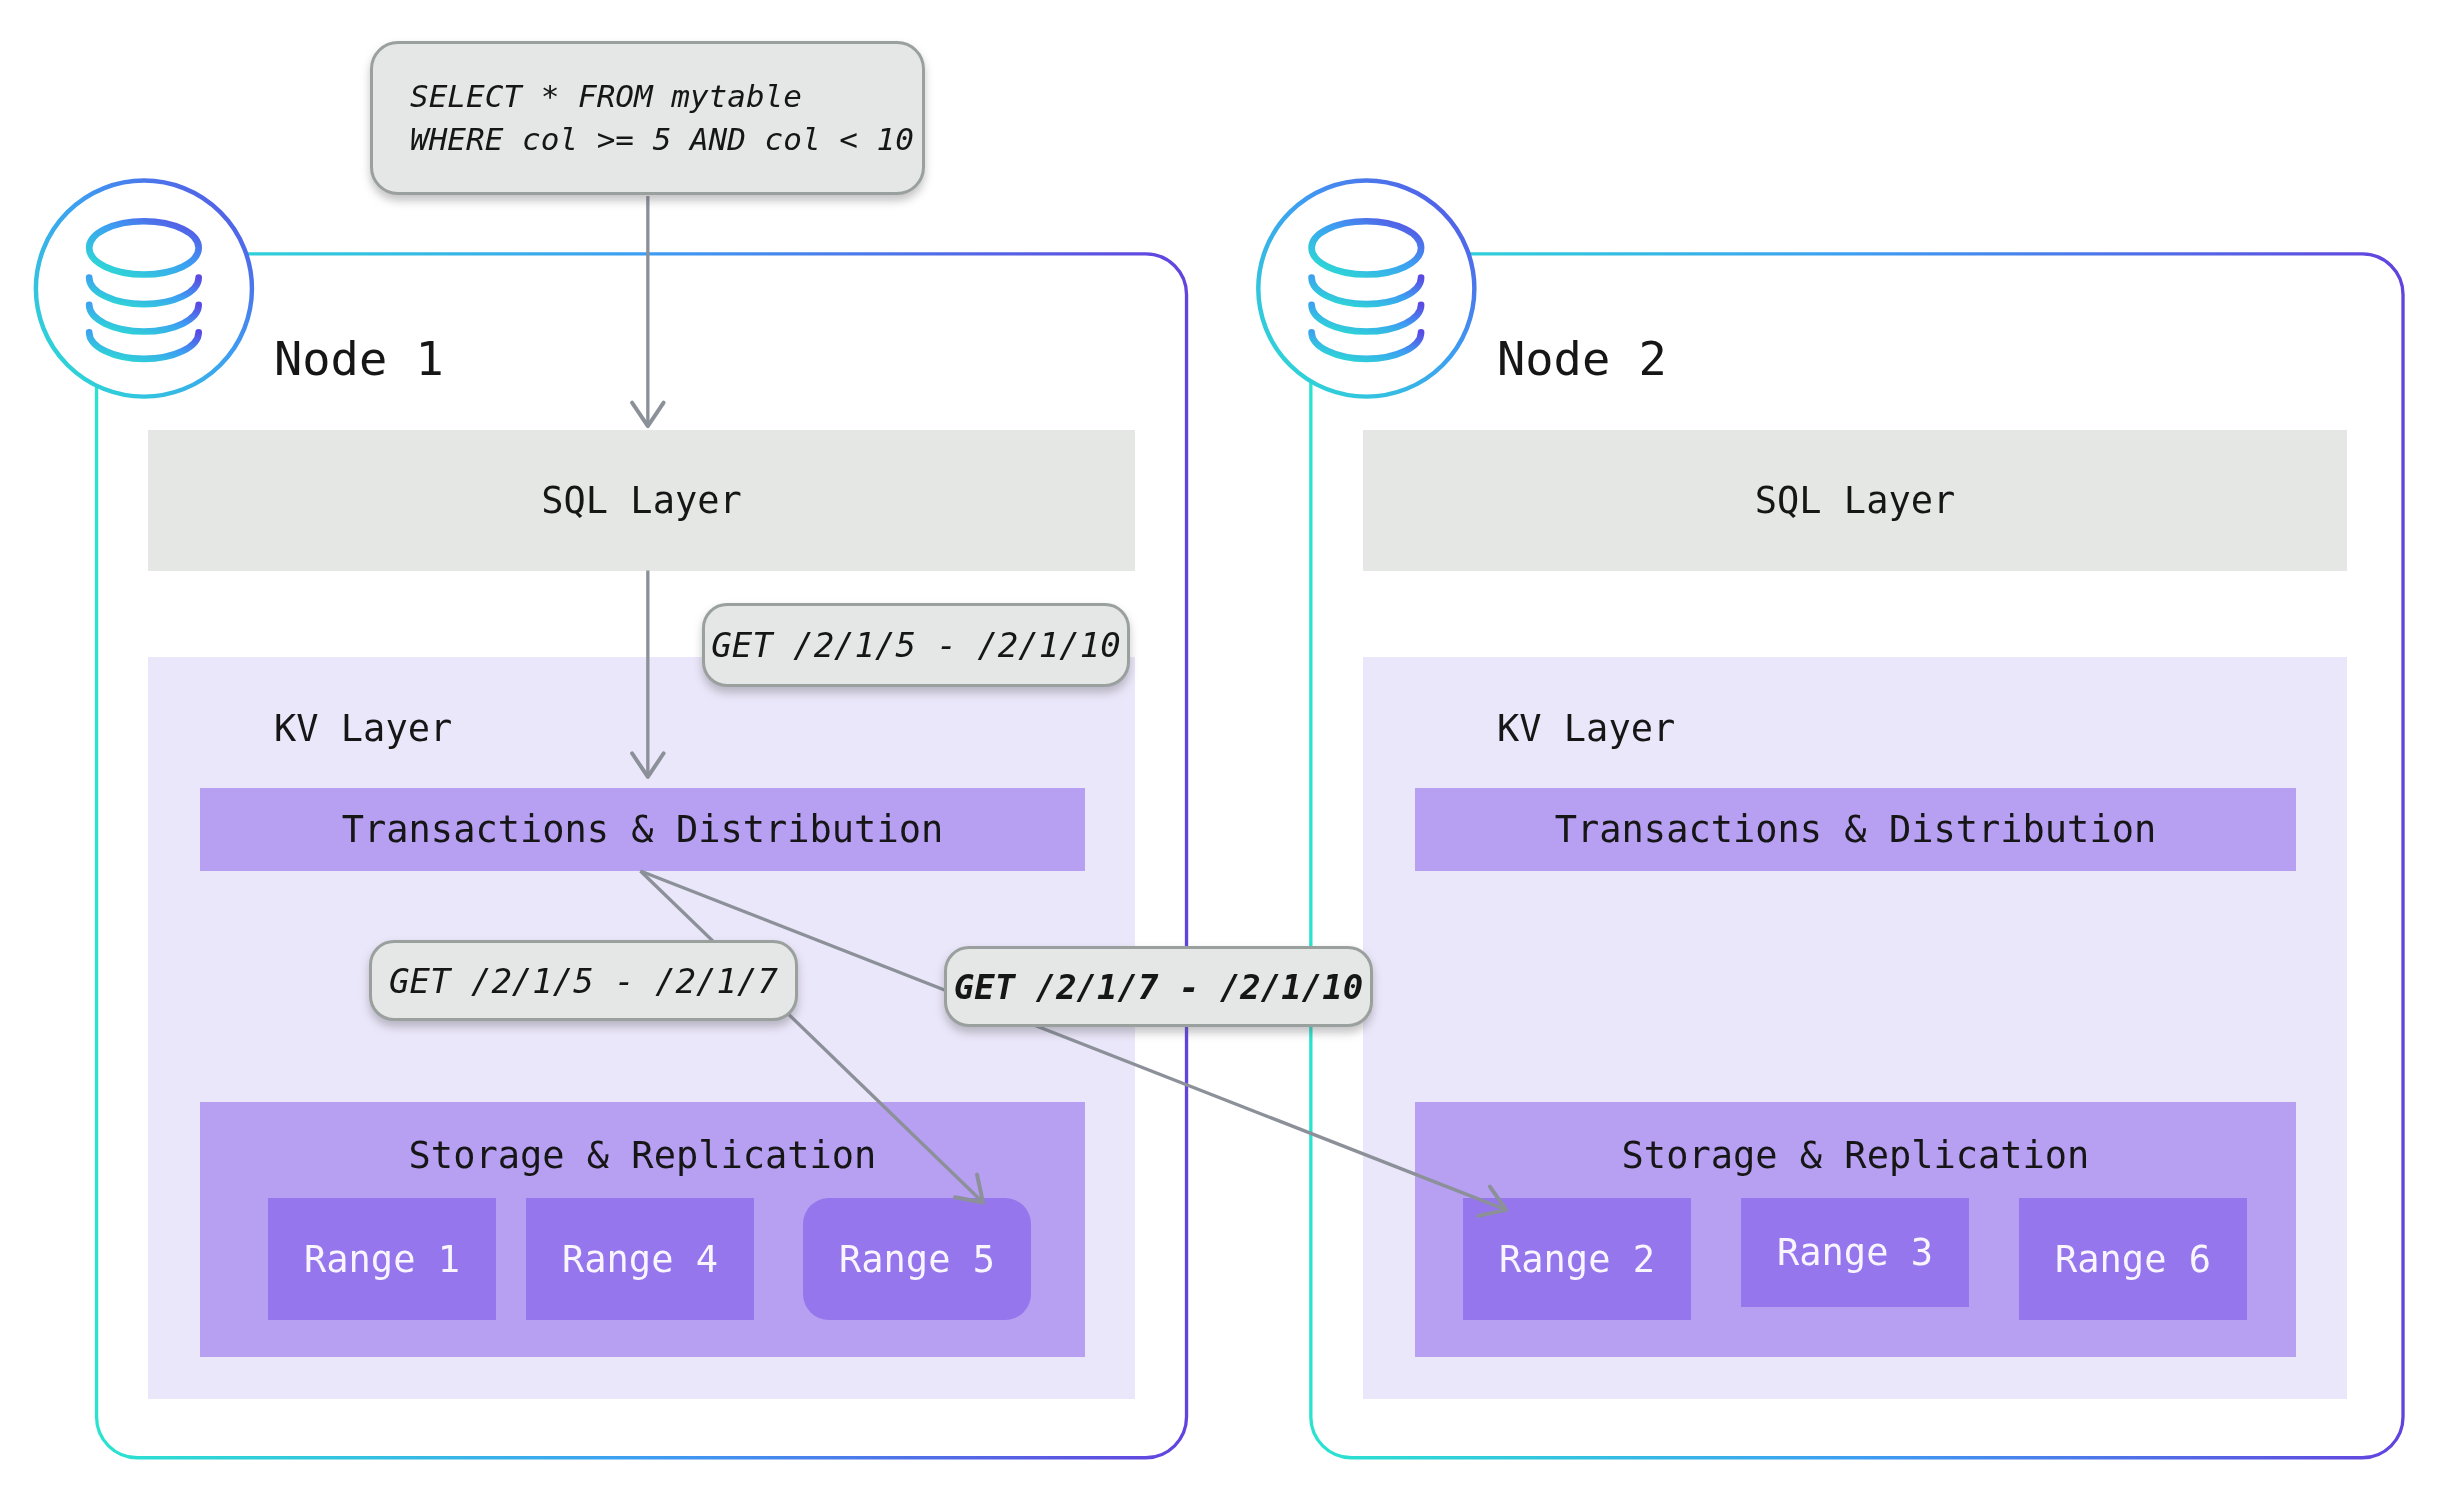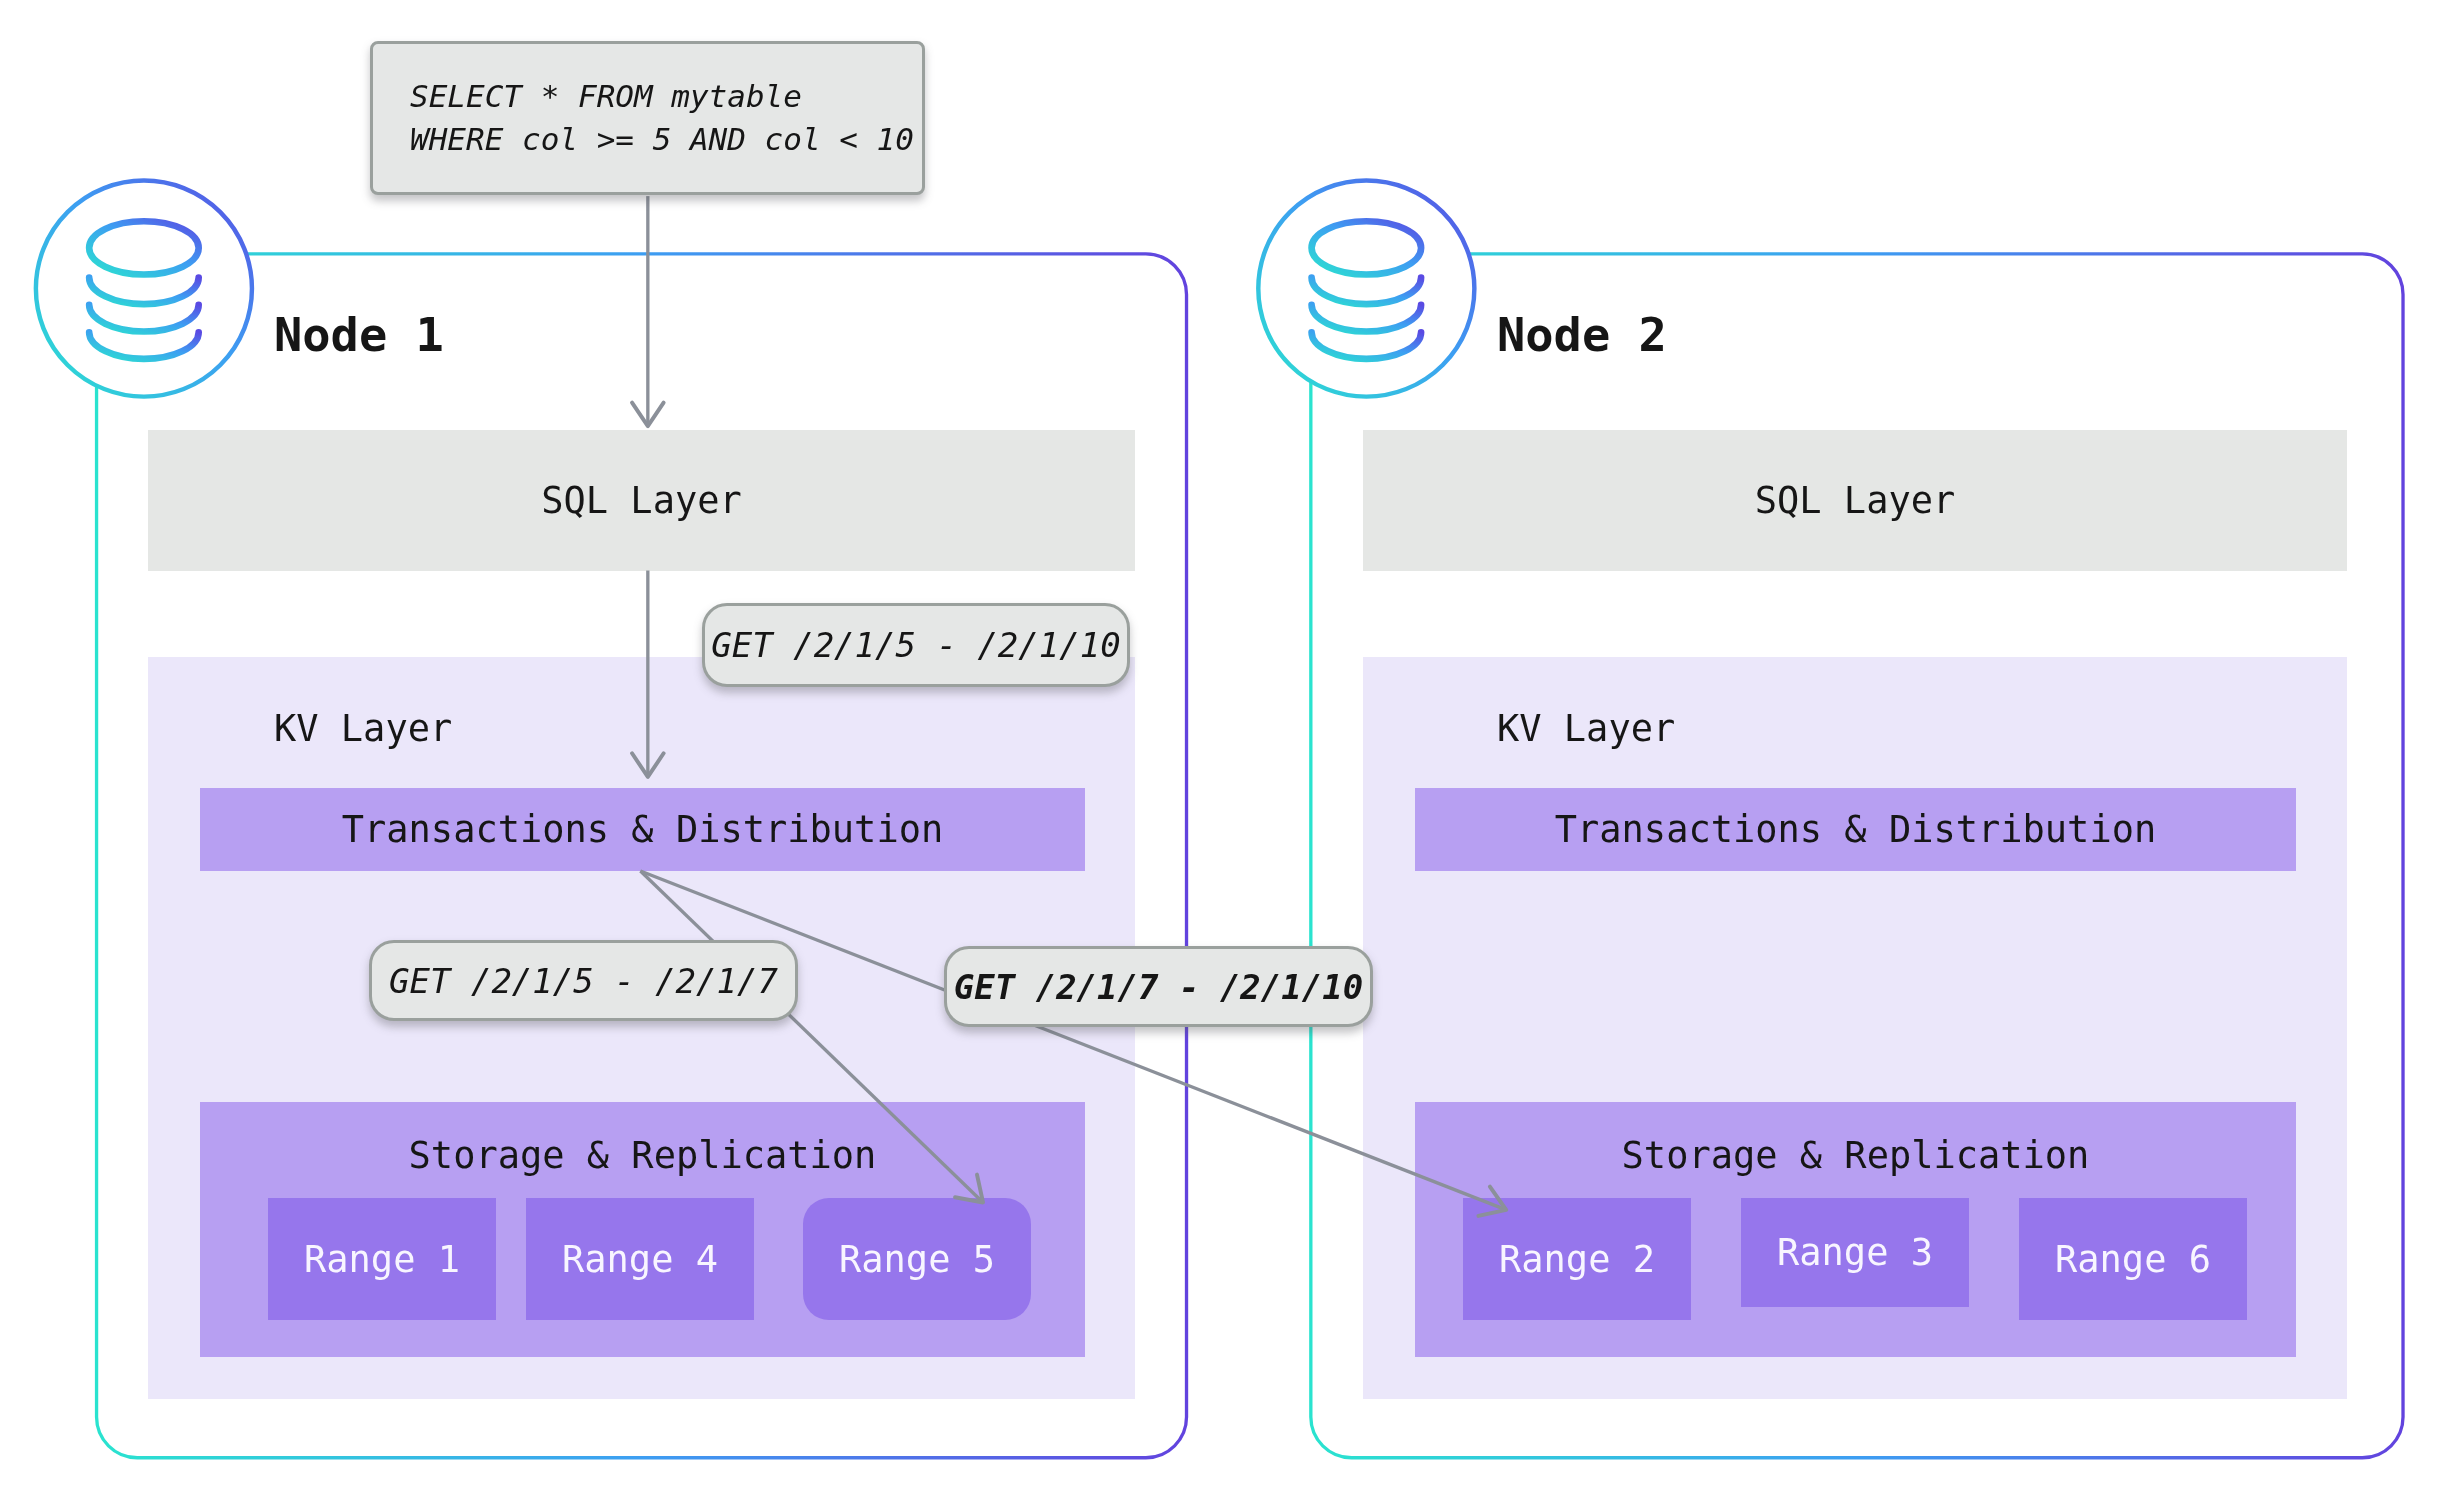--- a/index.html
+++ b/index.html
@@ -78,34 +78,35 @@
     box-shadow: 0 5.2px 9px rgba(90, 90, 95, 0.35);
     font-style: italic;
     display: flex;
     align-items: center;
     justify-content: center;
     font-size: 34px;
     z-index: 6;
     box-sizing: border-box;
   }
   .bubble.query {
-    border-radius: 8px;
+    border-radius: 28px;
     flex-direction: column;
     align-items: flex-start;
     justify-content: center;
     padding-left: 37px;
     font-size: 31px;
     line-height: 43px;
   }
 
   .node-title {
     font-size: 47px;
-    font-weight: bold;
+    font-weight: normal;
     line-height: 52px;
     z-index: 2;
+    margin-top: 24px;
   }
 
   #overlay-svg {
     position: absolute;
     left: 0;
     top: 0;
     z-index: 4;
     pointer-events: none;
   }
 </style>

